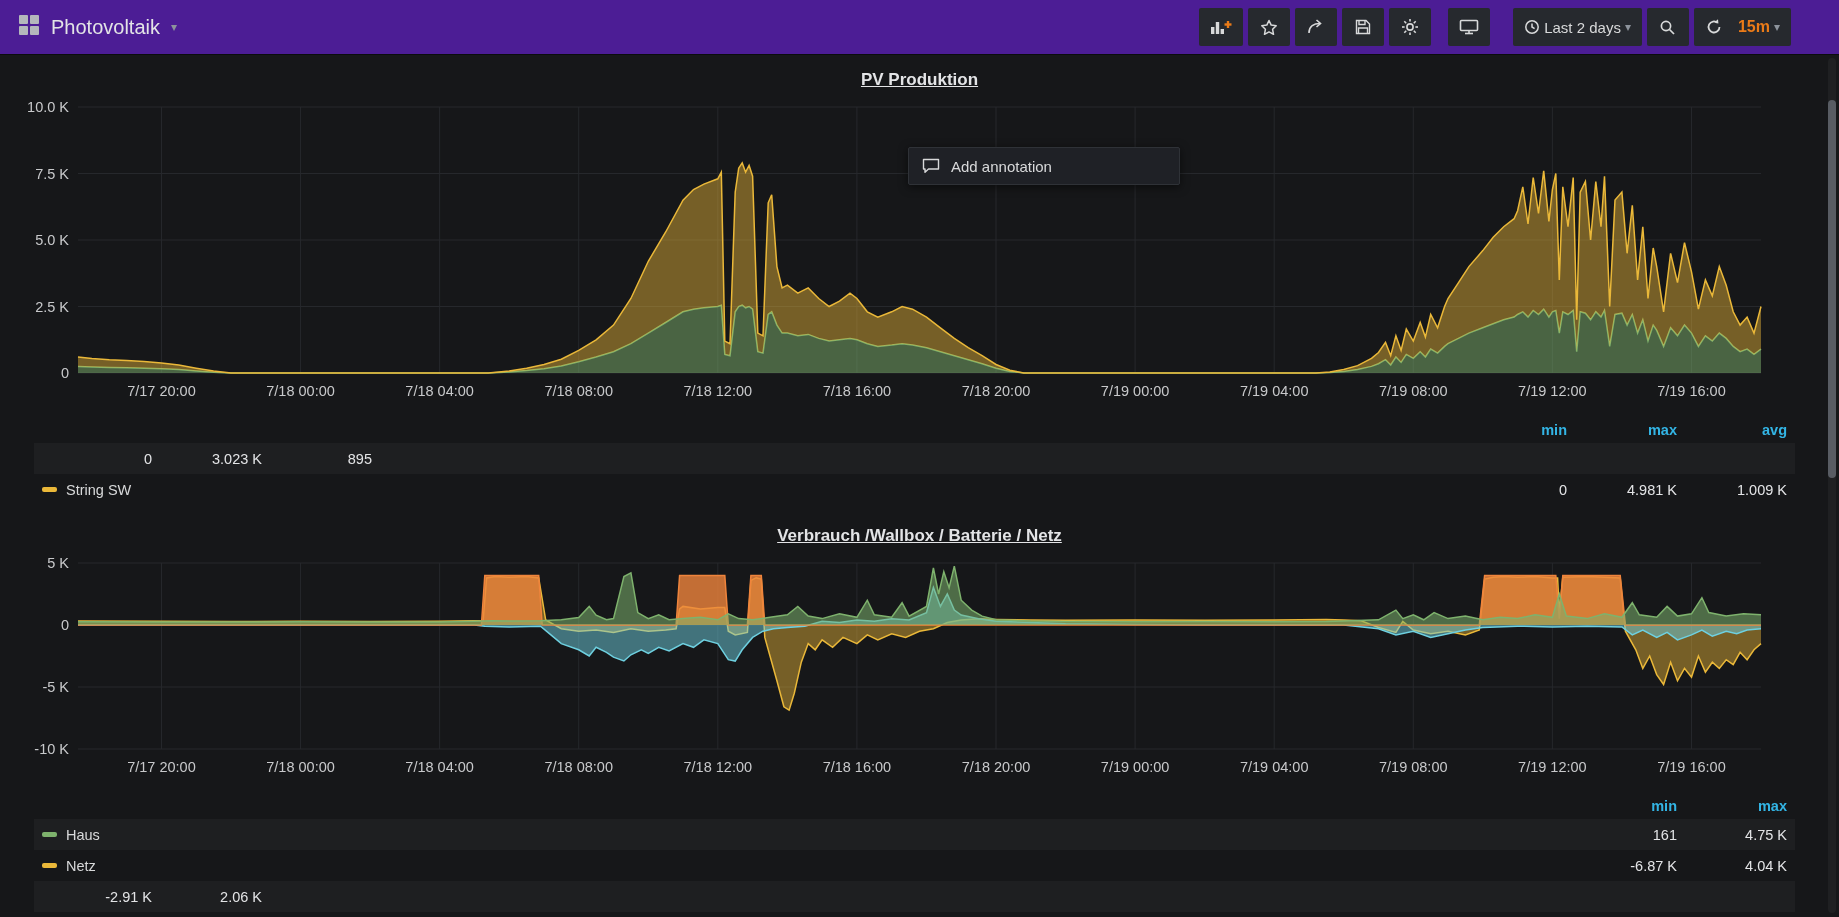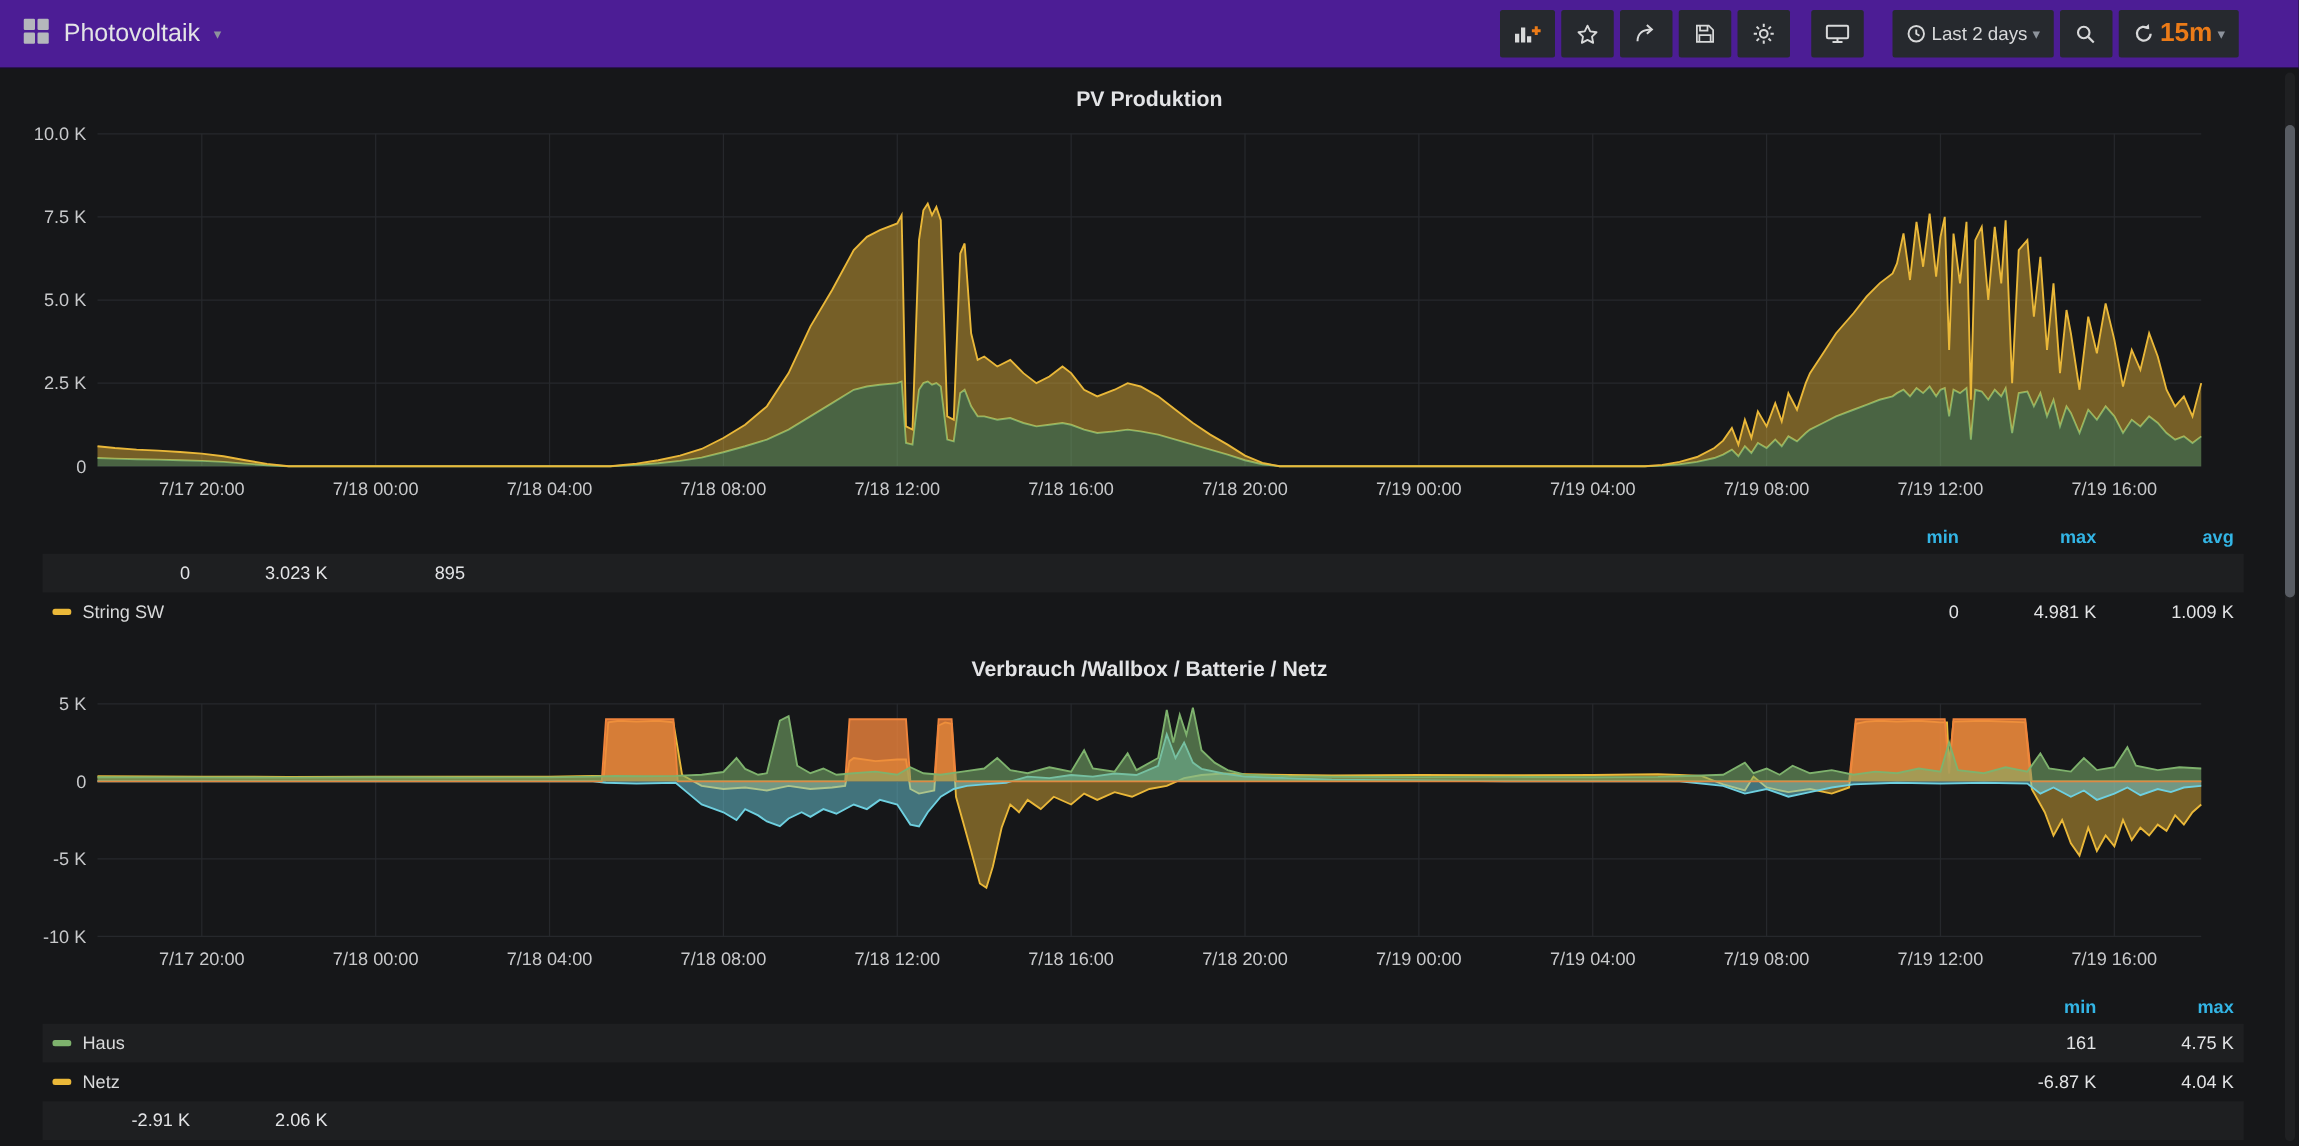--- a/index.html
+++ b/index.html
@@ -9,23 +9,23 @@
           padding:0 48px 0 18px;border-bottom:1px solid #0b0c0e;}
   .nav-left{display:flex;align-items:center;gap:11px;}
   .dash-title{font-size:20px;color:#e3e4e6;font-weight:500;cursor:pointer;}
   .caret{color:#8d939c;font-size:12px;line-height:1;}
   .nav-right{display:flex;align-items:center;}
   .nav-btn{height:38px;min-width:42px;padding:0 11px;background:#26292e;border-radius:2px;margin-left:5px;
            display:flex;align-items:center;justify-content:center;gap:4px;cursor:pointer;}
   .nav-gap{width:12px;}
   .nav-gap.wide{width:18px;}
   .tp-label{font-size:15px;color:#d8d9da;white-space:nowrap;}
-  .refresh-label{font-size:21px;color:#eb7b18;font-weight:700;}
-  
-  .panel-title{text-align:center;font-size:17px;font-weight:700;color:#e3e4e6;padding:15px 0 7px;cursor:pointer;}
+  .refresh-label{font-size:16px;color:#eb7b18;font-weight:700;margin-left:11px;}
+  
+  .panel-title{text-align:center;font-size:17px;font-weight:700;color:#e3e4e6;padding:15px 0 7px;cursor:pointer;text-decoration:underline;}
   .chart-wrap{position:relative;margin:0 42px 0 8px;}
   svg.chart{display:block;}
   .grid{stroke:#26282c;stroke-width:1;}
   .tick{fill:#c8c9cb;font-size:14.5px;font-family:"Liberation Sans",sans-serif;}
   .xtick{text-anchor:middle;}
   .ytick{text-anchor:end;}
   
   .annotation-popup{position:absolute;left:900px;top:50px;width:272px;height:38px;background:#1f2126;
                     border:1px solid #2f3237;border-radius:2px;display:flex;align-items:center;gap:11px;
                     padding:0 13px;box-shadow:0 2px 10px rgba(0,0,0,.55);cursor:pointer;}
@@ -176,20 +176,26 @@
           <text x="61" y="148" class="tick ytick">5.0 K</text>
           <line x1="70" x2="1753" y1="76.5" y2="76.5" class="grid"></line>
           <text x="61" y="81.5" class="tick ytick">7.5 K</text>
           <line x1="70" x2="1753" y1="10" y2="10" class="grid"></line>
           <text x="61" y="15" class="tick ytick">10.0 K</text>
           <path d="M70.0,269.4L83.9,269.9L101.3,270.4L118.7,270.7L136.1,271.2L153.5,271.7L170.8,272.5L188.2,273.9L205.6,275.2L223.0,276.0L480.3,276.0L501.2,274.9L518.6,273.6L536.0,271.7L553.3,269.1L570.7,264.8L588.1,260.0L605.5,254.7L622.9,246.7L640.3,236.1L657.7,225.5L675.0,214.8L685.5,212.2L695.9,210.8L709.8,209.5L713.3,208.2L716.8,257.4L722.0,258.7L727.2,214.8L730.7,209.5L734.2,208.2L737.6,210.8L741.1,209.5L744.6,212.2L749.8,254.7L755.0,256.1L760.2,217.5L763.7,214.8L768.9,228.1L774.1,236.1L779.4,236.1L789.8,238.8L800.2,237.4L810.7,241.4L821.1,244.1L831.5,242.8L842.0,241.4L848.9,242.8L859.3,246.7L869.8,249.4L883.7,248.1L894.1,246.7L904.5,248.1L918.5,250.7L932.4,254.7L946.3,258.7L960.2,262.7L974.1,266.7L988.0,271.2L1001.9,274.4L1015.8,276.0L1307.9,276.0L1321.8,275.5L1335.7,274.4L1349.6,272.5L1363.5,269.4L1370.5,266.7L1377.5,262.7L1382.7,268.0L1387.9,260.0L1393.1,265.4L1398.3,257.4L1405.3,261.4L1412.2,254.7L1417.4,260.0L1422.7,252.1L1429.6,256.1L1436.6,249.4L1440.0,246.7L1450.5,241.4L1460.9,236.1L1474.8,230.8L1485.2,226.8L1495.7,222.8L1506.1,220.1L1509.6,217.5L1514.8,214.8L1520.0,220.1L1525.2,213.5L1530.5,217.5L1535.7,212.2L1540.9,220.1L1544.4,214.8L1547.8,213.5L1551.3,236.1L1554.8,214.8L1560.0,217.5L1565.2,213.5L1568.7,254.7L1572.2,214.8L1577.4,216.2L1582.6,222.8L1587.8,214.8L1593.0,220.1L1596.5,213.5L1601.7,249.4L1607.0,217.5L1613.9,216.2L1619.1,228.1L1624.3,217.5L1629.6,236.1L1634.8,222.8L1640.0,244.1L1645.2,228.1L1648.7,233.4L1655.6,249.4L1662.6,230.8L1669.5,238.8L1676.5,228.1L1683.5,236.1L1690.4,249.4L1697.4,238.8L1704.3,244.1L1711.3,236.1L1718.2,241.4L1725.2,249.4L1732.1,254.7L1739.1,252.1L1746.0,257.4L1753.0,252.1L1753.0,276.0L1746.0,276.0L1739.1,276.0L1732.1,276.0L1725.2,276.0L1718.2,276.0L1711.3,276.0L1704.3,276.0L1697.4,276.0L1690.4,276.0L1683.5,276.0L1676.5,276.0L1669.5,276.0L1662.6,276.0L1655.6,276.0L1648.7,276.0L1645.2,276.0L1640.0,276.0L1634.8,276.0L1629.6,276.0L1624.3,276.0L1619.1,276.0L1613.9,276.0L1607.0,276.0L1601.7,276.0L1596.5,276.0L1593.0,276.0L1587.8,276.0L1582.6,276.0L1577.4,276.0L1572.2,276.0L1568.7,276.0L1565.2,276.0L1560.0,276.0L1554.8,276.0L1551.3,276.0L1547.8,276.0L1544.4,276.0L1540.9,276.0L1535.7,276.0L1530.5,276.0L1525.2,276.0L1520.0,276.0L1514.8,276.0L1509.6,276.0L1506.1,276.0L1495.7,276.0L1485.2,276.0L1474.8,276.0L1460.9,276.0L1450.5,276.0L1440.0,276.0L1436.6,276.0L1429.6,276.0L1422.7,276.0L1417.4,276.0L1412.2,276.0L1405.3,276.0L1398.3,276.0L1393.1,276.0L1387.9,276.0L1382.7,276.0L1377.5,276.0L1370.5,276.0L1363.5,276.0L1349.6,276.0L1335.7,276.0L1321.8,276.0L1307.9,276.0L1015.8,276.0L1001.9,276.0L988.0,276.0L974.1,276.0L960.2,276.0L946.3,276.0L932.4,276.0L918.5,276.0L904.5,276.0L894.1,276.0L883.7,276.0L869.8,276.0L859.3,276.0L848.9,276.0L842.0,276.0L831.5,276.0L821.1,276.0L810.7,276.0L800.2,276.0L789.8,276.0L779.4,276.0L774.1,276.0L768.9,276.0L763.7,276.0L760.2,276.0L755.0,276.0L749.8,276.0L744.6,276.0L741.1,276.0L737.6,276.0L734.2,276.0L730.7,276.0L727.2,276.0L722.0,276.0L716.8,276.0L713.3,276.0L709.8,276.0L695.9,276.0L685.5,276.0L675.0,276.0L657.7,276.0L640.3,276.0L622.9,276.0L605.5,276.0L588.1,276.0L570.7,276.0L553.3,276.0L536.0,276.0L518.6,276.0L501.2,276.0L480.3,276.0L223.0,276.0L205.6,276.0L188.2,276.0L170.8,276.0L153.5,276.0L136.1,276.0L118.7,276.0L101.3,276.0L83.9,276.0L70.0,276.0Z" fill="#7eb26d" fill-opacity="0.5"></path>
           <path d="M70.0,269.4L83.9,269.9L101.3,270.4L118.7,270.7L136.1,271.2L153.5,271.7L170.8,272.5L188.2,273.9L205.6,275.2L223.0,276.0L480.3,276.0L501.2,274.9L518.6,273.6L536.0,271.7L553.3,269.1L570.7,264.8L588.1,260.0L605.5,254.7L622.9,246.7L640.3,236.1L657.7,225.5L675.0,214.8L685.5,212.2L695.9,210.8L709.8,209.5L713.3,208.2L716.8,257.4L722.0,258.7L727.2,214.8L730.7,209.5L734.2,208.2L737.6,210.8L741.1,209.5L744.6,212.2L749.8,254.7L755.0,256.1L760.2,217.5L763.7,214.8L768.9,228.1L774.1,236.1L779.4,236.1L789.8,238.8L800.2,237.4L810.7,241.4L821.1,244.1L831.5,242.8L842.0,241.4L848.9,242.8L859.3,246.7L869.8,249.4L883.7,248.1L894.1,246.7L904.5,248.1L918.5,250.7L932.4,254.7L946.3,258.7L960.2,262.7L974.1,266.7L988.0,271.2L1001.9,274.4L1015.8,276.0L1307.9,276.0L1321.8,275.5L1335.7,274.4L1349.6,272.5L1363.5,269.4L1370.5,266.7L1377.5,262.7L1382.7,268.0L1387.9,260.0L1393.1,265.4L1398.3,257.4L1405.3,261.4L1412.2,254.7L1417.4,260.0L1422.7,252.1L1429.6,256.1L1436.6,249.4L1440.0,246.7L1450.5,241.4L1460.9,236.1L1474.8,230.8L1485.2,226.8L1495.7,222.8L1506.1,220.1L1509.6,217.5L1514.8,214.8L1520.0,220.1L1525.2,213.5L1530.5,217.5L1535.7,212.2L1540.9,220.1L1544.4,214.8L1547.8,213.5L1551.3,236.1L1554.8,214.8L1560.0,217.5L1565.2,213.5L1568.7,254.7L1572.2,214.8L1577.4,216.2L1582.6,222.8L1587.8,214.8L1593.0,220.1L1596.5,213.5L1601.7,249.4L1607.0,217.5L1613.9,216.2L1619.1,228.1L1624.3,217.5L1629.6,236.1L1634.8,222.8L1640.0,244.1L1645.2,228.1L1648.7,233.4L1655.6,249.4L1662.6,230.8L1669.5,238.8L1676.5,228.1L1683.5,236.1L1690.4,249.4L1697.4,238.8L1704.3,244.1L1711.3,236.1L1718.2,241.4L1725.2,249.4L1732.1,254.7L1739.1,252.1L1746.0,257.4L1753.0,252.1" fill="none" stroke="#7eb26d" stroke-width="1.5"></path>
           <path d="M70.0,260.0L83.9,261.4L101.3,262.7L118.7,263.5L136.1,264.6L153.5,265.9L170.8,268.0L188.2,271.2L205.6,274.1L223.0,276.0L480.3,276.0L501.2,273.9L518.6,271.2L536.0,267.5L553.3,262.2L570.7,253.4L588.1,242.8L605.5,228.1L622.9,201.5L640.3,164.3L657.7,135.0L675.0,103.1L685.5,92.5L695.9,87.1L709.8,81.8L713.3,75.2L716.8,244.1L722.0,246.7L727.2,95.1L730.7,71.2L734.2,65.9L737.6,75.2L741.1,68.5L744.6,79.2L749.8,236.1L755.0,238.8L760.2,105.8L763.7,97.8L768.9,169.6L774.1,190.9L779.4,188.2L789.8,196.2L800.2,190.9L810.7,201.5L821.1,209.5L831.5,204.2L842.0,196.2L848.9,201.5L859.3,214.8L869.8,220.1L883.7,214.8L894.1,209.5L904.5,212.2L918.5,220.1L932.4,230.8L946.3,241.4L960.2,250.7L974.1,258.7L988.0,267.5L1001.9,273.3L1015.8,276.0L1307.9,276.0L1321.8,274.9L1335.7,272.5L1349.6,268.6L1363.5,261.4L1370.5,255.5L1377.5,245.4L1382.7,258.7L1387.9,238.8L1393.1,253.4L1398.3,232.1L1405.3,244.1L1412.2,225.5L1417.4,240.1L1422.7,217.5L1429.6,230.8L1436.6,209.5L1440.0,201.5L1450.5,185.6L1460.9,169.6L1474.8,153.6L1485.2,140.3L1495.7,129.7L1506.1,121.7L1509.6,113.7L1514.8,89.8L1520.0,127.0L1525.2,80.5L1530.5,116.4L1535.7,73.8L1540.9,124.4L1544.4,92.5L1547.8,76.5L1551.3,182.9L1554.8,89.8L1560.0,129.7L1565.2,80.5L1568.7,222.8L1572.2,95.1L1577.4,84.5L1582.6,143.0L1587.8,84.5L1593.0,129.7L1596.5,79.2L1601.7,209.5L1607.0,103.1L1613.9,95.1L1619.1,156.3L1624.3,108.4L1629.6,182.9L1634.8,129.7L1640.0,201.5L1645.2,151.0L1648.7,169.6L1655.6,214.8L1662.6,156.3L1669.5,185.6L1676.5,145.7L1683.5,174.9L1690.4,212.2L1697.4,182.9L1704.3,198.9L1711.3,169.6L1718.2,188.2L1725.2,214.8L1732.1,228.1L1739.1,220.1L1746.0,236.1L1753.0,209.5L1753.0,252.1L1746.0,257.4L1739.1,252.1L1732.1,254.7L1725.2,249.4L1718.2,241.4L1711.3,236.1L1704.3,244.1L1697.4,238.8L1690.4,249.4L1683.5,236.1L1676.5,228.1L1669.5,238.8L1662.6,230.8L1655.6,249.4L1648.7,233.4L1645.2,228.1L1640.0,244.1L1634.8,222.8L1629.6,236.1L1624.3,217.5L1619.1,228.1L1613.9,216.2L1607.0,217.5L1601.7,249.4L1596.5,213.5L1593.0,220.1L1587.8,214.8L1582.6,222.8L1577.4,216.2L1572.2,214.8L1568.7,254.7L1565.2,213.5L1560.0,217.5L1554.8,214.8L1551.3,236.1L1547.8,213.5L1544.4,214.8L1540.9,220.1L1535.7,212.2L1530.5,217.5L1525.2,213.5L1520.0,220.1L1514.8,214.8L1509.6,217.5L1506.1,220.1L1495.7,222.8L1485.2,226.8L1474.8,230.8L1460.9,236.1L1450.5,241.4L1440.0,246.7L1436.6,249.4L1429.6,256.1L1422.7,252.1L1417.4,260.0L1412.2,254.7L1405.3,261.4L1398.3,257.4L1393.1,265.4L1387.9,260.0L1382.7,268.0L1377.5,262.7L1370.5,266.7L1363.5,269.4L1349.6,272.5L1335.7,274.4L1321.8,275.5L1307.9,276.0L1015.8,276.0L1001.9,274.4L988.0,271.2L974.1,266.7L960.2,262.7L946.3,258.7L932.4,254.7L918.5,250.7L904.5,248.1L894.1,246.7L883.7,248.1L869.8,249.4L859.3,246.7L848.9,242.8L842.0,241.4L831.5,242.8L821.1,244.1L810.7,241.4L800.2,237.4L789.8,238.8L779.4,236.1L774.1,236.1L768.9,228.1L763.7,214.8L760.2,217.5L755.0,256.1L749.8,254.7L744.6,212.2L741.1,209.5L737.6,210.8L734.2,208.2L730.7,209.5L727.2,214.8L722.0,258.7L716.8,257.4L713.3,208.2L709.8,209.5L695.9,210.8L685.5,212.2L675.0,214.8L657.7,225.5L640.3,236.1L622.9,246.7L605.5,254.7L588.1,260.0L570.7,264.8L553.3,269.1L536.0,271.7L518.6,273.6L501.2,274.9L480.3,276.0L223.0,276.0L205.6,275.2L188.2,273.9L170.8,272.5L153.5,271.7L136.1,271.2L118.7,270.7L101.3,270.4L83.9,269.9L70.0,269.4Z" fill="#eab839" fill-opacity="0.45"></path>
           <path d="M70.0,260.0L83.9,261.4L101.3,262.7L118.7,263.5L136.1,264.6L153.5,265.9L170.8,268.0L188.2,271.2L205.6,274.1L223.0,276.0L480.3,276.0L501.2,273.9L518.6,271.2L536.0,267.5L553.3,262.2L570.7,253.4L588.1,242.8L605.5,228.1L622.9,201.5L640.3,164.3L657.7,135.0L675.0,103.1L685.5,92.5L695.9,87.1L709.8,81.8L713.3,75.2L716.8,244.1L722.0,246.7L727.2,95.1L730.7,71.2L734.2,65.9L737.6,75.2L741.1,68.5L744.6,79.2L749.8,236.1L755.0,238.8L760.2,105.8L763.7,97.8L768.9,169.6L774.1,190.9L779.4,188.2L789.8,196.2L800.2,190.9L810.7,201.5L821.1,209.5L831.5,204.2L842.0,196.2L848.9,201.5L859.3,214.8L869.8,220.1L883.7,214.8L894.1,209.5L904.5,212.2L918.5,220.1L932.4,230.8L946.3,241.4L960.2,250.7L974.1,258.7L988.0,267.5L1001.9,273.3L1015.8,276.0L1307.9,276.0L1321.8,274.9L1335.7,272.5L1349.6,268.6L1363.5,261.4L1370.5,255.5L1377.5,245.4L1382.7,258.7L1387.9,238.8L1393.1,253.4L1398.3,232.1L1405.3,244.1L1412.2,225.5L1417.4,240.1L1422.7,217.5L1429.6,230.8L1436.6,209.5L1440.0,201.5L1450.5,185.6L1460.9,169.6L1474.8,153.6L1485.2,140.3L1495.7,129.7L1506.1,121.7L1509.6,113.7L1514.8,89.8L1520.0,127.0L1525.2,80.5L1530.5,116.4L1535.7,73.8L1540.9,124.4L1544.4,92.5L1547.8,76.5L1551.3,182.9L1554.8,89.8L1560.0,129.7L1565.2,80.5L1568.7,222.8L1572.2,95.1L1577.4,84.5L1582.6,143.0L1587.8,84.5L1593.0,129.7L1596.5,79.2L1601.7,209.5L1607.0,103.1L1613.9,95.1L1619.1,156.3L1624.3,108.4L1629.6,182.9L1634.8,129.7L1640.0,201.5L1645.2,151.0L1648.7,169.6L1655.6,214.8L1662.6,156.3L1669.5,185.6L1676.5,145.7L1683.5,174.9L1690.4,212.2L1697.4,182.9L1704.3,198.9L1711.3,169.6L1718.2,188.2L1725.2,214.8L1732.1,228.1L1739.1,220.1L1746.0,236.1L1753.0,209.5" fill="none" stroke="#eab839" stroke-width="1.5"></path>
         </svg>
+      <div class="annotation-popup">
+        <svg width="18" height="16" viewBox="0 0 18 16" fill="none" stroke="#d8d9da" stroke-width="1.4">
+          <path d="M1.5 1.5 H16.5 V11 H6.5 L3 14.2 V11 H1.5 Z" stroke-linejoin="round"></path>
+        </svg>
+        <span>Add annotation</span>
+      </div>
     </div>
     <div class="legend">
         <div class="legend-row legend-head">
           <div class="legend-name-spacer"></div>
           <div class="legend-col">min</div>
           <div class="legend-col">max</div>
           <div class="legend-col">avg</div>
         </div>
         <div class="legend-row striped">
           <div class="legend-col">0</div>

